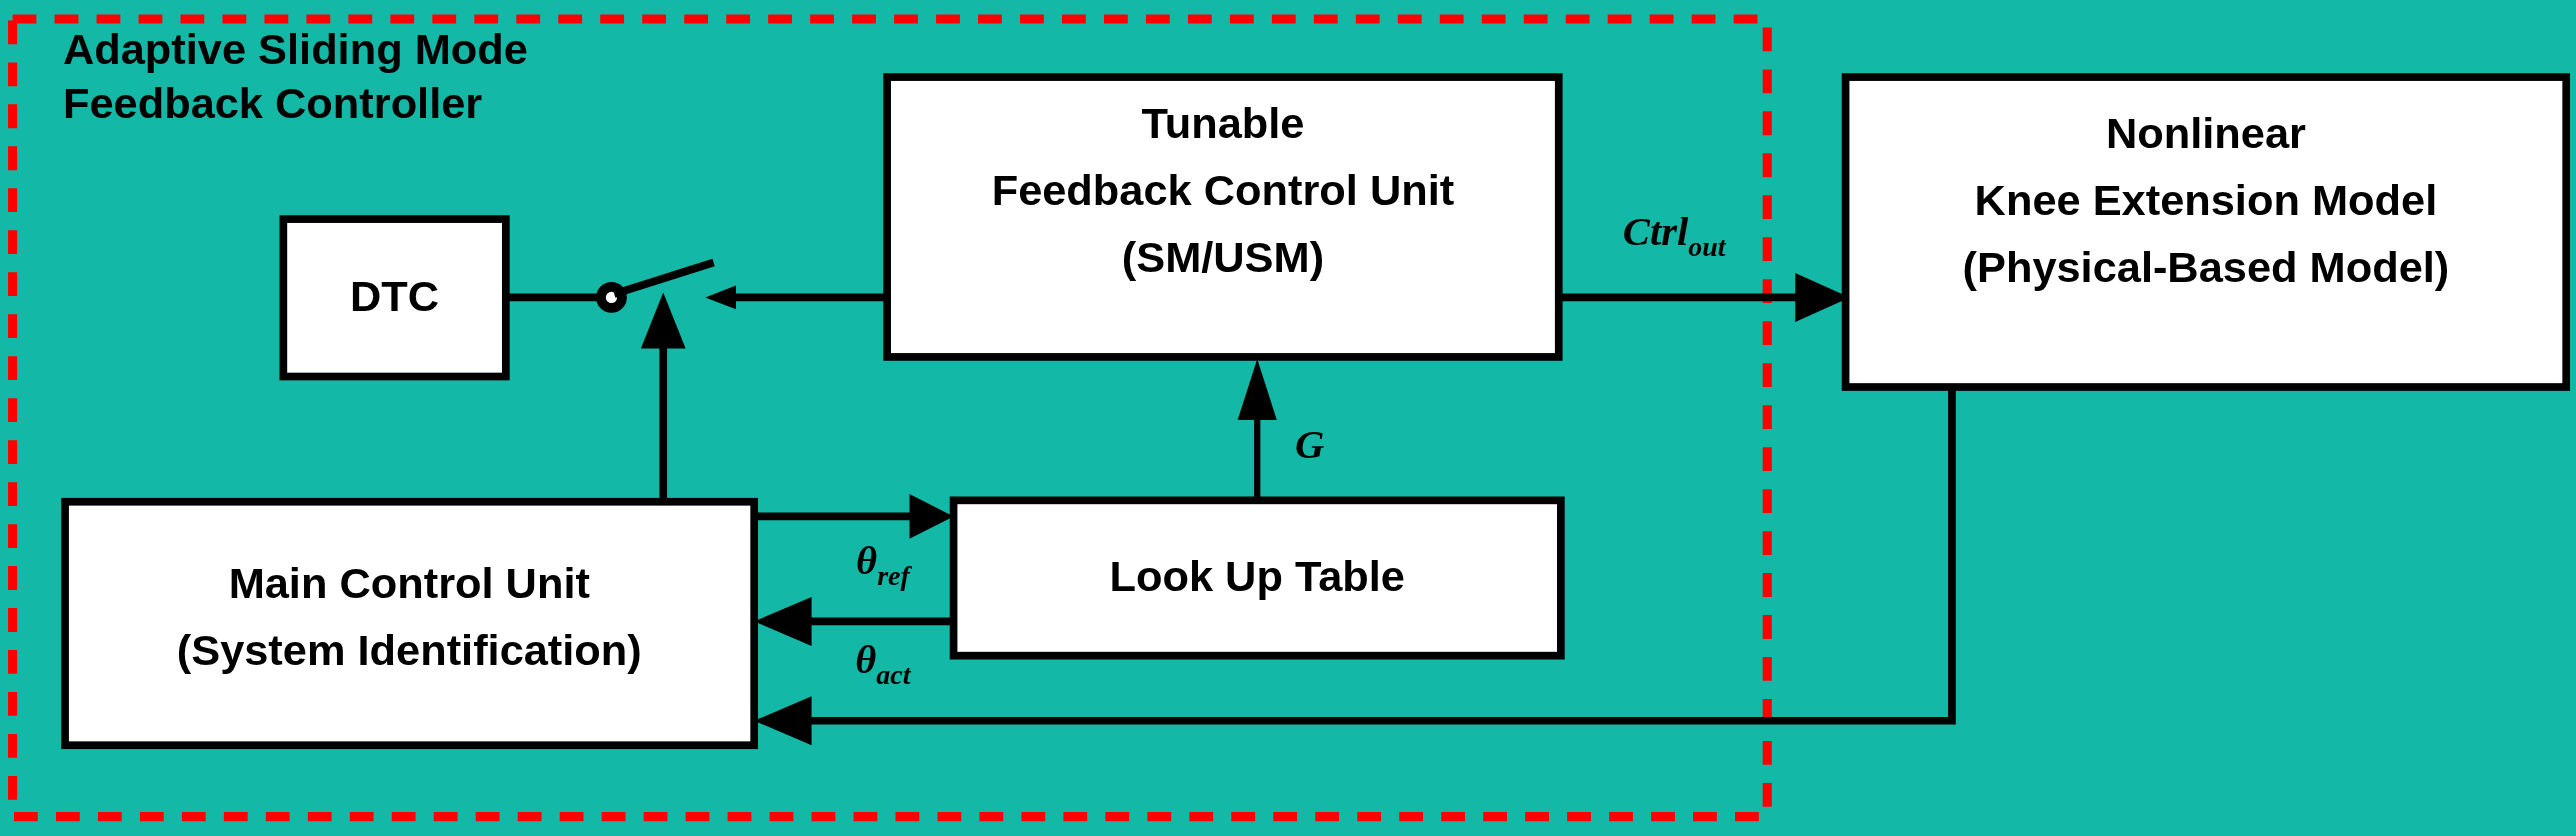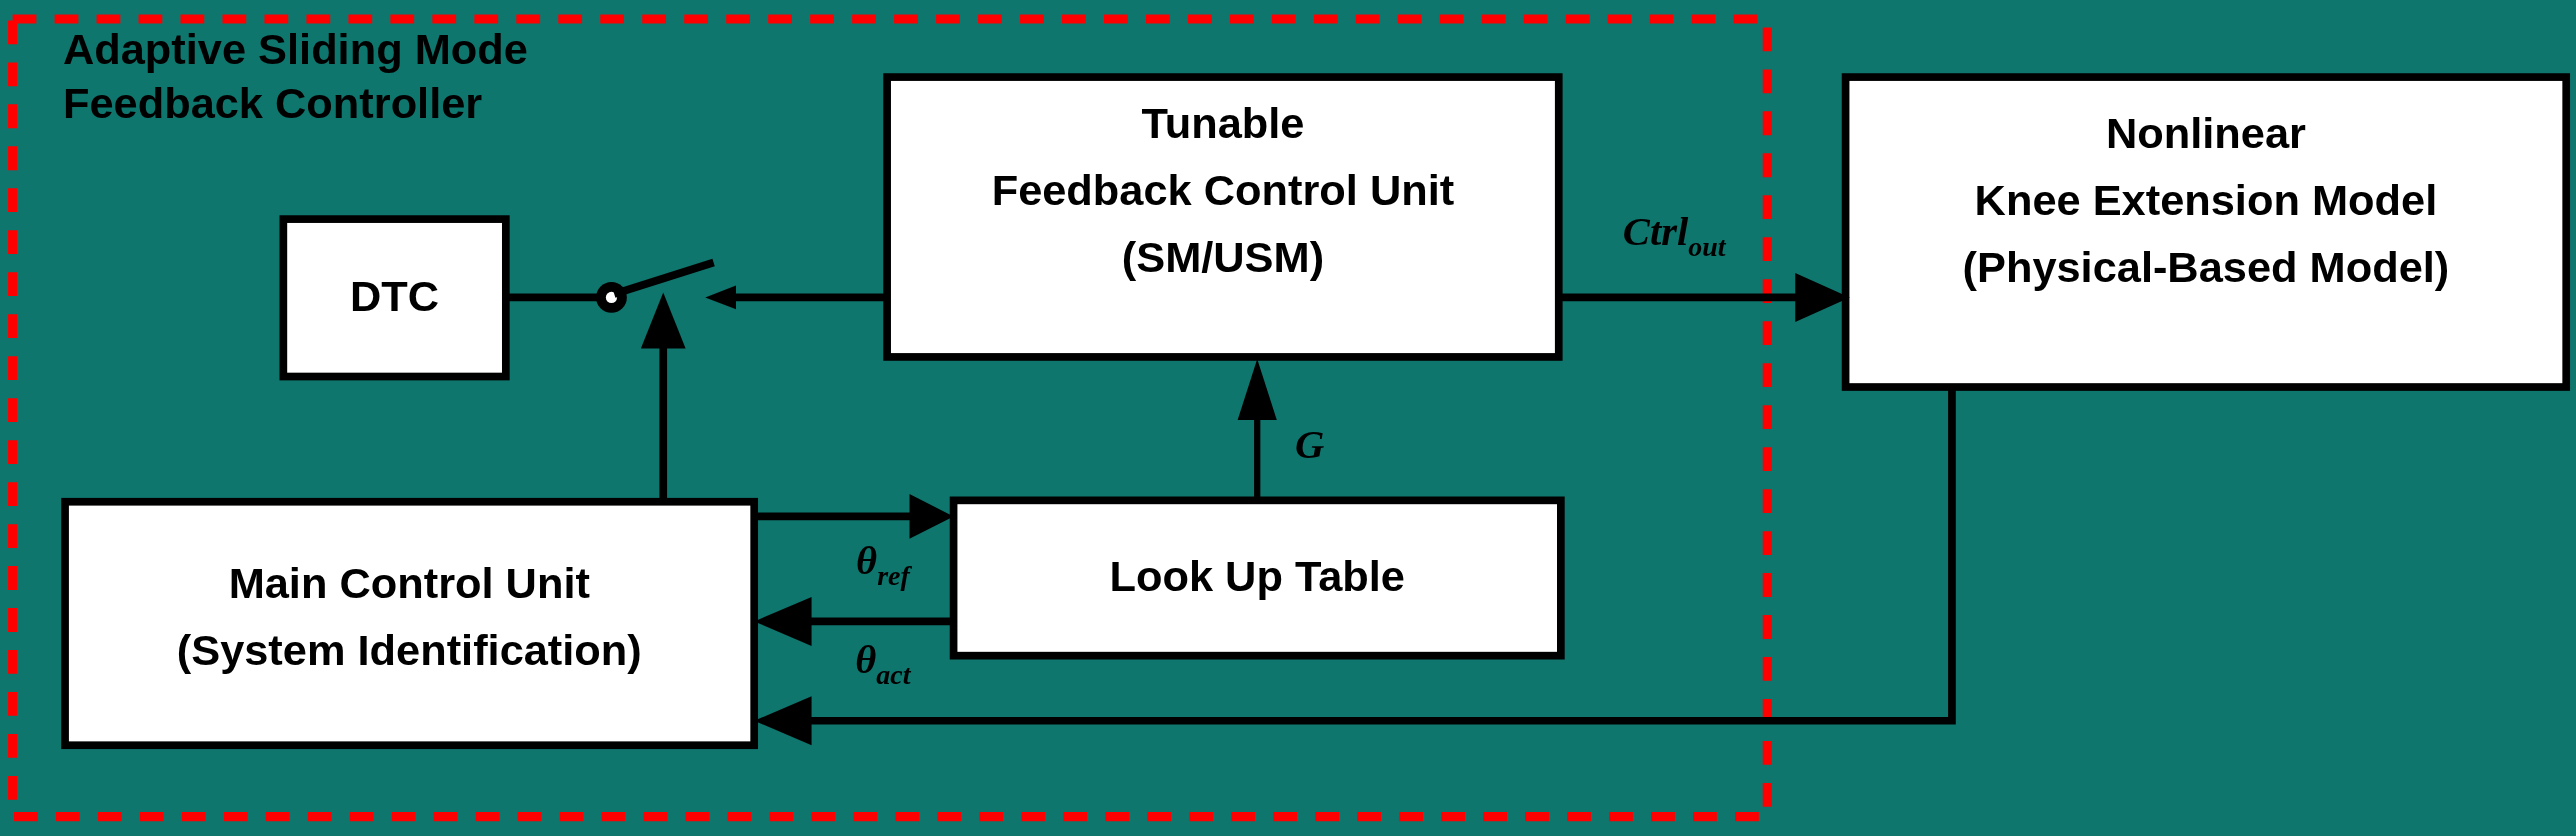--- a/index.html
+++ b/index.html
@@ -5,21 +5,21 @@
 <style>
   html, body {
     margin: 0;
     padding: 0;
     background: #ffffff;
   }
   #diagram-root {
     position: relative;
     width: 2576px;
     height: 837px;
-    background: #0f766e;
+    background: #14b8a6;
     overflow: hidden;
     font-family: "Liberation Sans", sans-serif;
   }
   svg#diagram-svg {
     position: absolute;
     left: 0;
     top: 0;
     width: 2576px;
     height: 837px;
     display: block;

